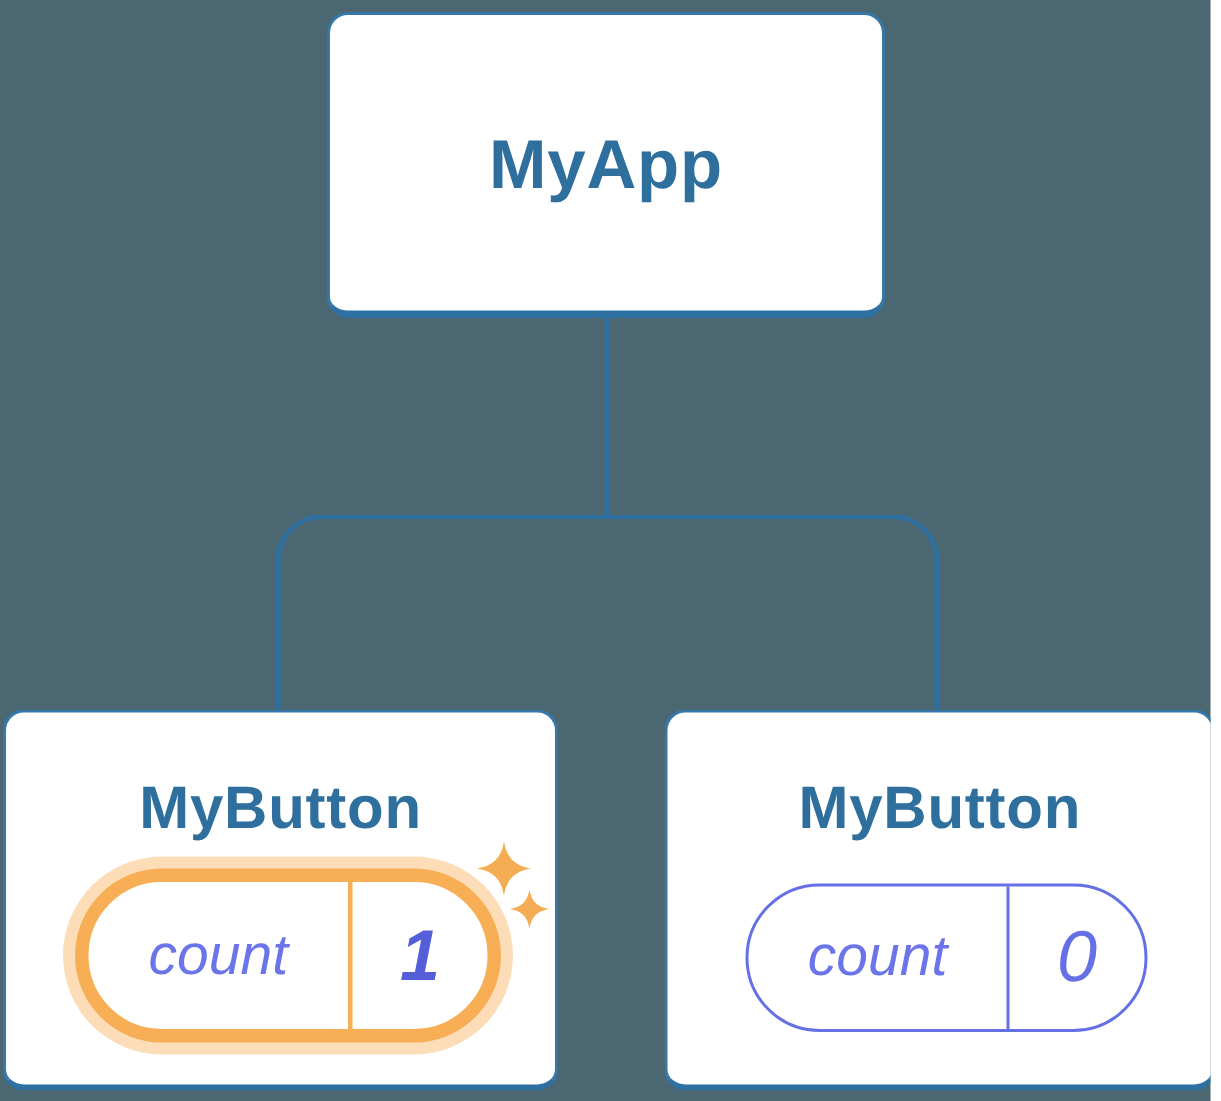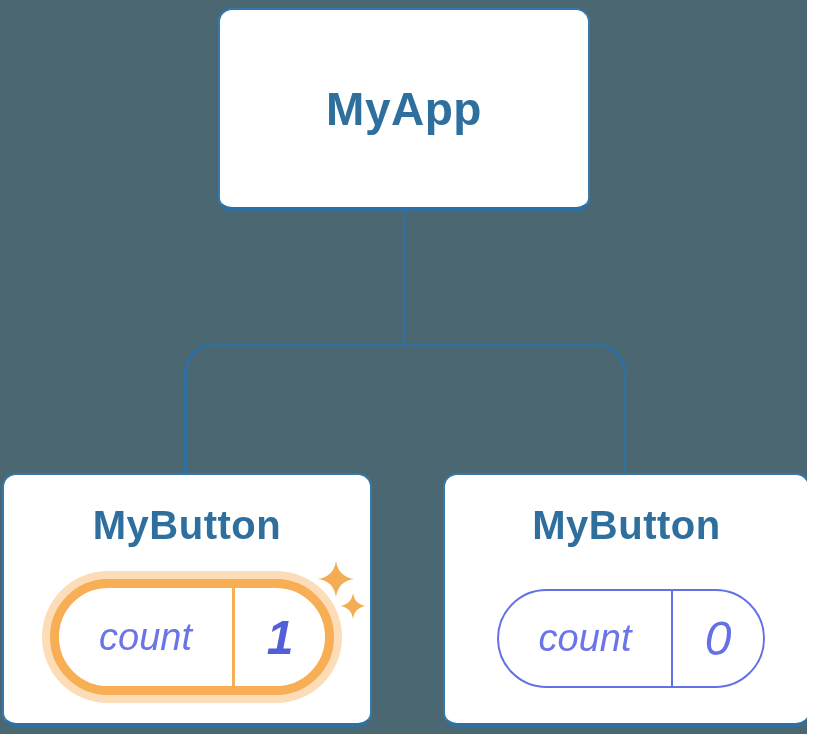--- a/index.html
+++ b/index.html
@@ -34,21 +34,21 @@
   }
   .node-child {
     top: 473px;
     width: 370px; height: 254px;
     border-bottom-width: 4px;
   }
   .node-child-left  { left: 2px; }
   .node-child-right { left: 443px; width: 367px; }
   .node-child .node-label {
     position: absolute;
-    left: 0; right: 0; top: 28px;
+    left: 0; right: 0; top: 42px;
     text-align: center;
     font-size: 40px; font-weight: 600; color: #2E6F9E; letter-spacing: 0.5px;
   }
 
   
   .connector-stub {
     position: absolute;
     left: 403px; top: 210px;
     width: 3px; height: 136px;
     background: #2E70A1;

